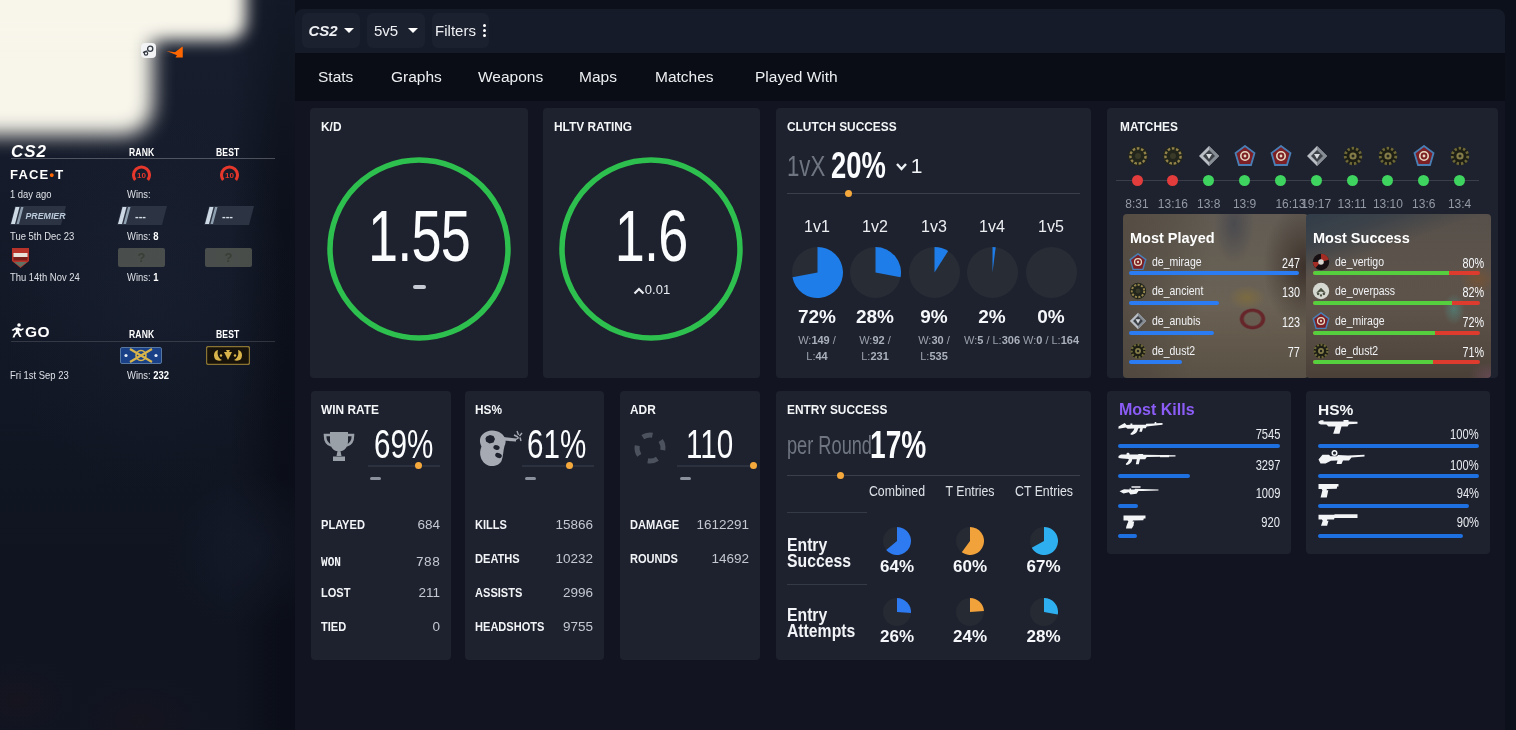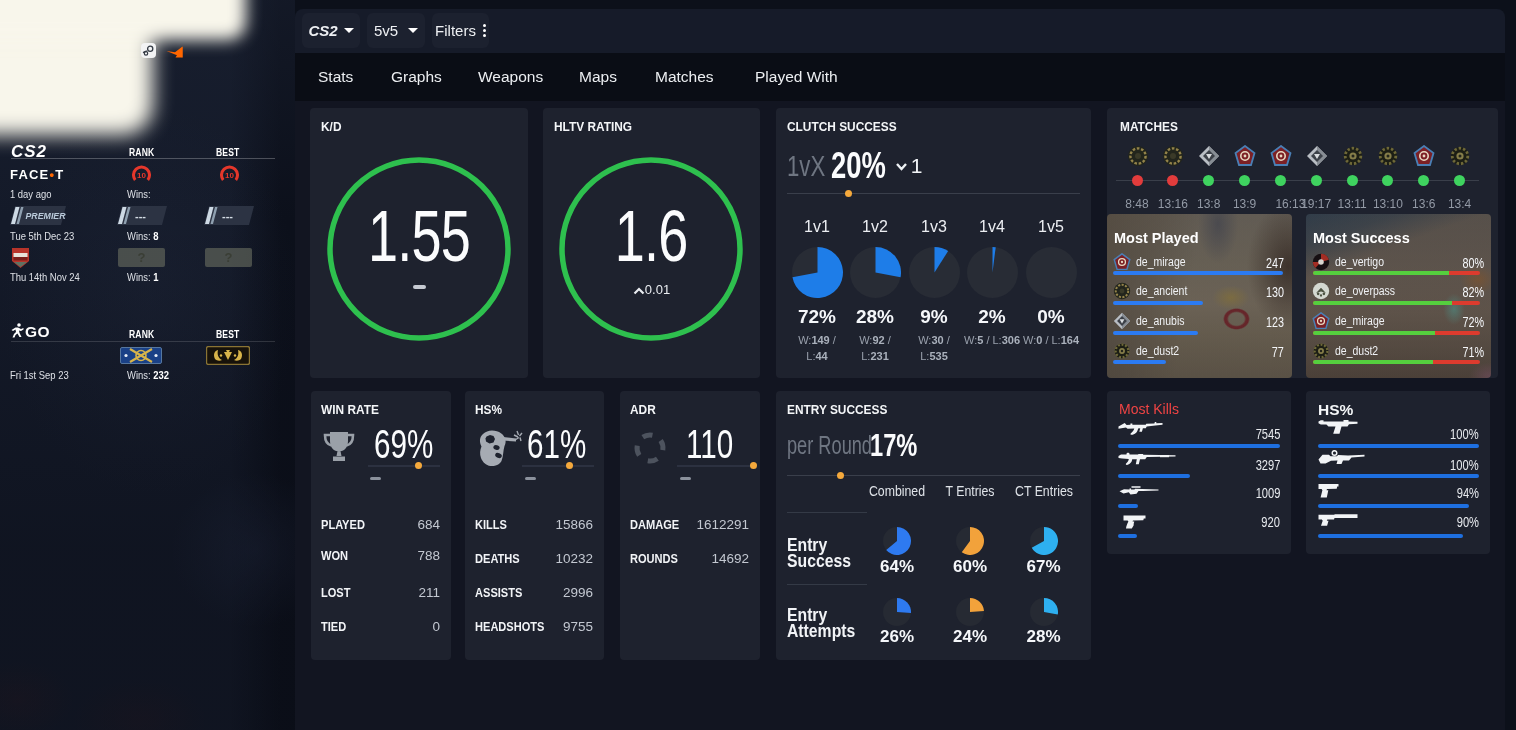--- a/index.html
+++ b/index.html
@@ -378,31 +378,31 @@
   <div class="abs" style="left:24.5px;top:67px;width:11px;height:11px;border-radius:50%;background:#e23c3c;"></div>
   <div class="abs" style="left:60.3px;top:67px;width:11px;height:11px;border-radius:50%;background:#e23c3c;"></div>
   <div class="abs" style="left:96.2px;top:67px;width:11px;height:11px;border-radius:50%;background:#3fd35f;"></div>
   <div class="abs" style="left:132.1px;top:67px;width:11px;height:11px;border-radius:50%;background:#3fd35f;"></div>
   <div class="abs" style="left:167.9px;top:67px;width:11px;height:11px;border-radius:50%;background:#3fd35f;"></div>
   <div class="abs" style="left:203.8px;top:67px;width:11px;height:11px;border-radius:50%;background:#3fd35f;"></div>
   <div class="abs" style="left:239.6px;top:67px;width:11px;height:11px;border-radius:50%;background:#3fd35f;"></div>
   <div class="abs" style="left:275.4px;top:67px;width:11px;height:11px;border-radius:50%;background:#3fd35f;"></div>
   <div class="abs" style="left:311.3px;top:67px;width:11px;height:11px;border-radius:50%;background:#3fd35f;"></div>
   <div class="abs" style="left:347.1px;top:67px;width:11px;height:11px;border-radius:50%;background:#3fd35f;"></div>
-  <div class="times" style="left:5.0px;top:89px;width:50px;">8:48</div>
+  <div class="times" style="left:5.0px;top:89px;width:50px;">8:31</div>
   <div class="times" style="left:40.8px;top:89px;width:50px;">13:16</div>
   <div class="times" style="left:76.7px;top:89px;width:50px;">13:8</div>
   <div class="times" style="left:112.6px;top:89px;width:50px;">13:9</div>
   <div class="times" style="left:148.4px;top:89px;width:70px;">16:13</div>
   <div class="times" style="left:184.2px;top:89px;width:50px;">19:17</div>
   <div class="times" style="left:220.1px;top:89px;width:50px;">13:11</div>
   <div class="times" style="left:255.9px;top:89px;width:50px;">13:10</div>
   <div class="times" style="left:291.8px;top:89px;width:50px;">13:6</div>
   <div class="times" style="left:327.6px;top:89px;width:50px;">13:4</div>
-<div class="subcard" style="left:0px;background:
+<div class="subcard" style="left:16px;background:
     linear-gradient(rgba(18,20,28,.34), rgba(18,20,28,.42)),
     radial-gradient(16px 13px at 70% 64%, rgba(150,40,45,0) 48%, rgba(155,42,46,.9) 60%, rgba(155,42,46,.95) 74%, rgba(150,40,45,0) 84%),
     radial-gradient(26px 17px at 67% 51%, rgba(195,165,80,.8), rgba(195,165,80,0) 72%),
     radial-gradient(55px 85px at 98% 32%, rgba(82,64,50,.95), rgba(82,64,50,0) 75%),
     radial-gradient(28px 55px at 60% 6%, rgba(98,98,104,.85), rgba(98,98,104,0) 72%),
     linear-gradient(100deg, rgba(118,104,84,.9) 0%, rgba(118,104,84,.5) 25%, rgba(118,104,84,0) 45%),
     linear-gradient(180deg, #8a8070 0%, #968a74 30%, #a29279 55%, #99896d 75%, #8d7d63 100%); padding-left: 8px;">
   <div class="st">Most Played</div>
   <svg class="abs" style="left:6px;top:38.5px" width="18" height="18" viewBox="0 0 22 22">
         <use href="#m-mir"></use>
@@ -476,21 +476,21 @@
     <path fill="none" stroke="#9aa0a8" stroke-width="2.6" d="M9 5 H4 C4 11 6 14.5 10.5 15.5 M27 5 H32 C32 11 30 14.5 25.5 15.5"></path>
   </svg>
   <div class="abs" style="left:63px;top:31px;color:#fbfcfd;font-size:40px;"><span class="sx">69%</span></div>
   <div class="mline" style="left:57px;top:74px;width:72px;"></div>
   <div class="mdot" style="left:104px;top:71px;"></div>
   <div class="mdash" style="left:59px;top:86px;"></div>
   <div class="statrow" style="top:126px;">
       <span class="l">PLAYED</span>
       <span class="v">684</span>
     </div>
-  <div class="statrow" style="top:157px;">
+  <div class="statrow" style="top:164px;font-family:Liberation Mono, monospace;">
       <span class="l">WON</span>
       <span class="v">788</span>
     </div>
   <div class="statrow" style="top:194px;gap:29px;">
       <span class="l">LOST</span>
       <span class="v">211</span>
     </div>
   <div class="statrow" style="top:228px;">
       <span class="l">TIED</span>
       <span class="v">0</span>
@@ -547,21 +547,21 @@
   <div class="statrow" style="top:160px;">
       <span class="l">ROUNDS</span>
       <span class="v">14692</span>
     </div>
 </div>
 
 <div class="card" id="entry" style="left:776px;top:391px;width:315px;height:269px;">
   <div class="ctitle" style="left:11px;top:11px;">ENTRY SUCCESS</div>
   <div class="abs" style="left:11px;top:38px;height:32px;display:flex;align-items:center;">
     <span style="color:#6f7682;font-size:26px;"><span class="sx" style="transform:scaleX(.7);">per Round</span></span>
-    <span style="color:#fbfcfd;font-size:32px;font-weight:bold;margin-left:-38px;"><span class="sx">17%</span></span>
+    <span style="color:#fbfcfd;font-size:38px;font-weight:bold;margin-left:-38px;"><span class="sx">17%</span></span>
   </div>
   <div class="mline" style="left:11px;top:84px;width:293px;height:1px;background:#3a3f4b;"></div>
   <div class="mdot" style="left:61px;top:81px;"></div>
   <div class="abs ehead" style="left:83px;top:92px;">Combined</div>
   <div class="abs ehead" style="left:156px;top:92px;">T Entries</div>
   <div class="abs ehead" style="left:229.5px;top:92px;">CT Entries</div>
   <div class="mline" style="left:11px;top:121px;width:80px;height:1px;background:#343a46;"></div>
   <div class="mline" style="left:11px;top:193px;width:80px;height:1px;background:#343a46;"></div>
   <div class="abs elab" style="left:11px;top:146px;">Entry<br>Success</div>
   <div class="abs elab" style="left:11px;top:216px;">Entry<br>Attempts</div>
@@ -591,21 +591,21 @@
   <svg class="abs" style="left:253.5px;top:206.5px;" width="28" height="28" viewBox="0 0 28 28">
       <circle cx="14" cy="14" r="14" fill="#262a33"></circle>
       <path d="M14 14 L14 0 A14 14 0 0 1 27.75 16.62 Z" fill="#2eb0f0"></path>
     </svg>
   <div class="abs epct" style="left:91px;top:236px;">26%</div>
   <div class="abs epct" style="left:164px;top:236px;">24%</div>
   <div class="abs epct" style="left:237.5px;top:236px;">28%</div>
 </div>
 
 <div class="card" id="mostkills" style="left:1107px;top:391px;width:184px;height:163px;">
-  <div class="abs" style="left:12px;top:10px;font-size:14px;font-weight:normal;color:#ef4444;">Most Kills</div>
+  <div class="abs" style="left:12px;top:10px;font-size:16px;font-weight:bold;color:#8b5cf6;">Most Kills</div>
   <svg class="gun" style="left:11px;top:29px;" width="45" height="15" viewBox="0 0 47 15">
       <use href="#g-ak"></use>
     </svg>
   <div class="gunval" style="right:11px;top:33.5px;">7545</div>
   <div class="bar" style="left:11px;top:52.5px;width:162px;"></div>
   <svg class="gun" style="left:11px;top:60px;" width="58" height="16" viewBox="0 0 58 16">
       <use href="#g-m4"></use>
     </svg>
   <div class="gunval" style="right:11px;top:64.5px;">3297</div>
   <div class="bar" style="left:11px;top:82.8px;width:72px;"></div>

